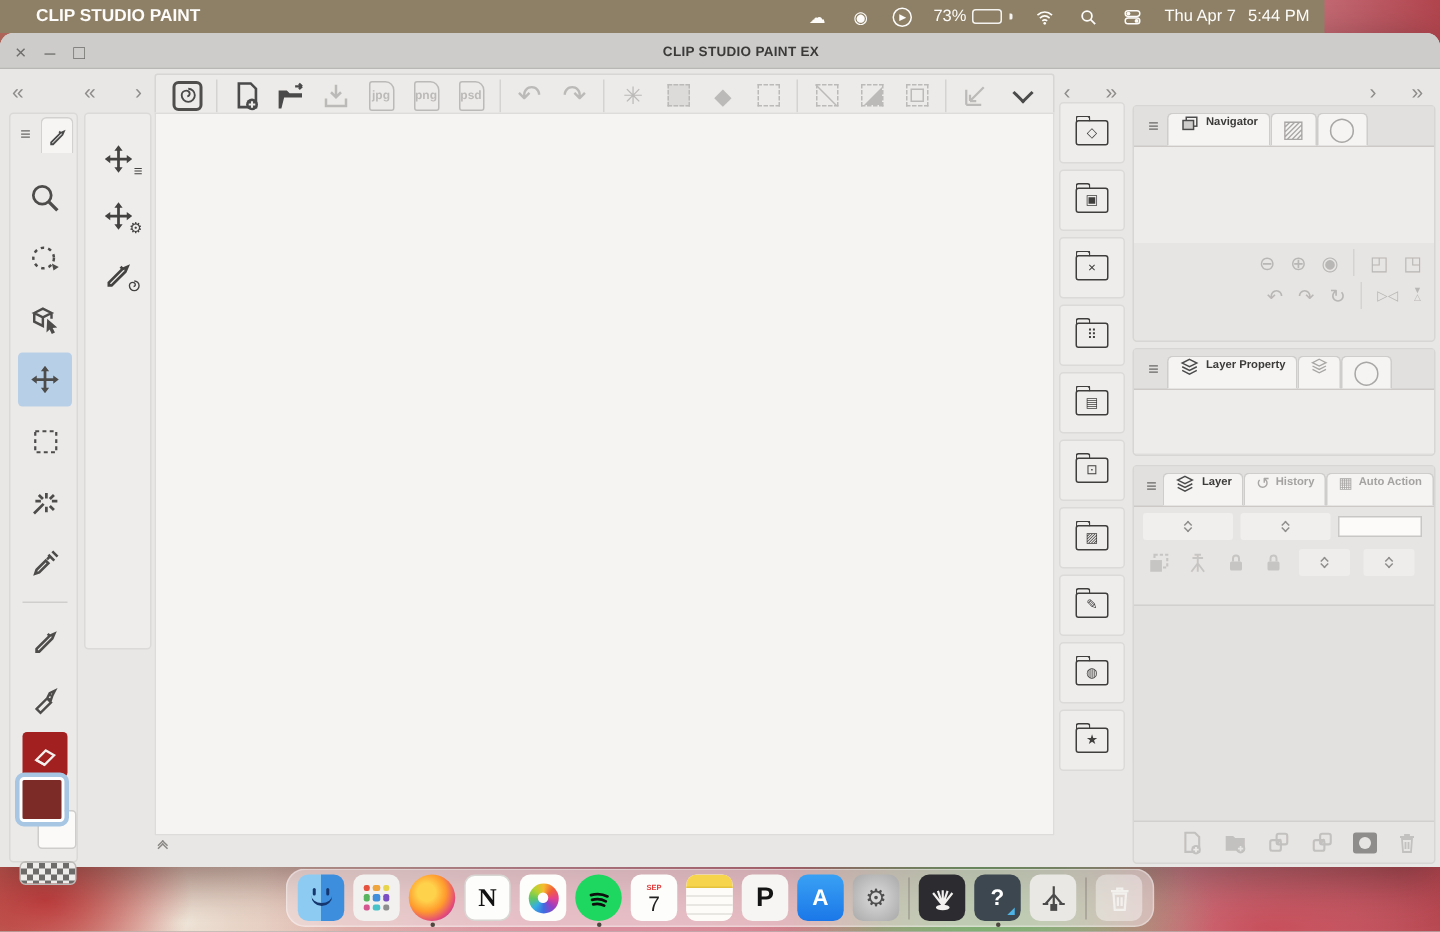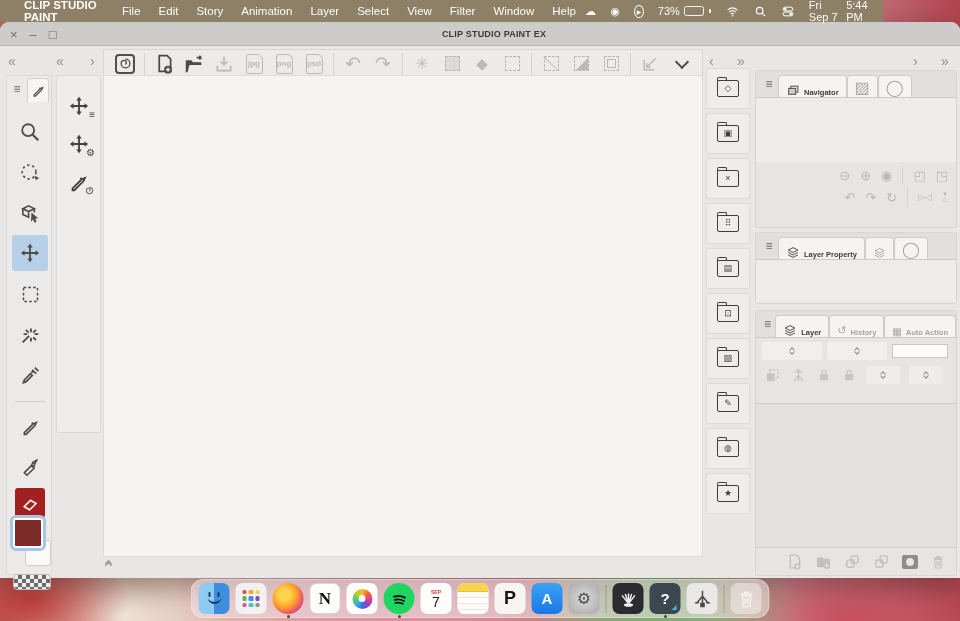--- a/index.html
+++ b/index.html
@@ -117,21 +117,21 @@
   .folder::before { content:""; position:absolute; top:-4px; left:-1.5px; width:8px; height:3px;
     border:1.7px solid #3f3e3d; border-bottom:none; border-radius:2px 2px 0 0; }
   .folder .fg { font-size:9px; color:#3f3e3d; line-height:1; }
 
   
   .rightcol { position:absolute; left:755px; top:46px; width:202px; bottom:0; }
   .rpanel { position:absolute; left:0; right:0; background:#e7e5e3; border:1px solid #d8d6d4; border-radius:3px; }
   .rp-head { height:27px; background:#e2e0de; border-bottom:1px solid #ccc9c7; display:flex; align-items:flex-end; padding:0 0 0 4px; }
   .rp-menu { width:18px; height:22px; display:flex; align-items:center; justify-content:center; color:#6b6a68; font-size:12px; margin-bottom:2px; }
   .rtab { height:22px; border:1px solid #cfcdcb; border-bottom:none; border-radius:4px 4px 0 0;
-    background:#f5f4f3; display:flex; align-items:flex-end; gap:4px; padding:0 7px; }
+    background:#f5f4f3; display:flex; align-items:flex-start; gap:4px; padding:0 7px; }
   .rtab .lbl { font-size:7.5px; font-weight:700; color:#3c3b3a; white-space:nowrap; }
   .rtab.inactive .lbl { color:#a5a3a1; }
   .rtab .ticon { color:#4a4a4a; display:flex; }
   .rtab.inactive .ticon { color:#a9a7a5; }
   .rp-body { background:#edecea; }
 
   .nav-controls { padding:4px 8px 4px 36px; display:flex; flex-direction:column; gap:4px; }
   .nav-row { display:flex; align-items:center; gap:10px; color:#b9b7b5; font-size:13px; justify-content:flex-end; }
   .nav-row .vsep { width:1px; height:18px; background:#d5d3d1; }
   .flipv { font-size:6px; line-height:5px; white-space:pre-line; text-align:center; }
@@ -303,21 +303,20 @@
         <circle cx="17" cy="16.5" r="2.4" fill="currentColor"></circle>
       </symbol>
   </defs>
 </svg>
 
 <div class="wallpaper"></div>
 
 <div class="menubar">
   <span class="apple"></span>
   <span class="appname">CLIP STUDIO PAINT</span>
-  <span class="menus"><span class="mi">File</span><span class="mi">Edit</span><span class="mi">Story</span><span class="mi">Animation</span><span class="mi">Layer</span><span class="mi">Select</span><span class="mi">View</span><span class="mi">Filter</span><span class="mi">Window</span><span class="mi">Help</span></span>
   <span class="spacer"></span>
   <div class="mb-status">
     <span class="mb-ico">☁</span>
     <span class="mb-ico">◉</span>
     <span class="mb-ico" style="border:1.4px solid #fdfcfa;border-radius:50%;width:13px;height:13px;font-size:6px;">▶</span>
     <span class="battery">
       <span>73%</span>
       <span class="batt-body"><span class="batt-fill"></span></span>
       <span class="batt-nub"></span>
     </span>
@@ -330,21 +329,21 @@
         <svg class="ic" width="13" height="13" viewBox="0 0 24 24">
           <use href="#i-search"></use>
         </svg>
       </span>
     <span class="mb-ico">
         <svg class="ic" width="14" height="13" viewBox="0 0 24 24">
           <use href="#i-cc"></use>
         </svg>
       </span>
     <span class="clock">
-      <span>Fri Sep 7</span>
+      <span>Thu Apr 7</span>
       <span>5:44 PM</span>
     </span>
   </div>
 </div>
 
 <div class="app-window">
 
   <div class="titlebar">
     <div class="win-controls">
       <span>×</span>

